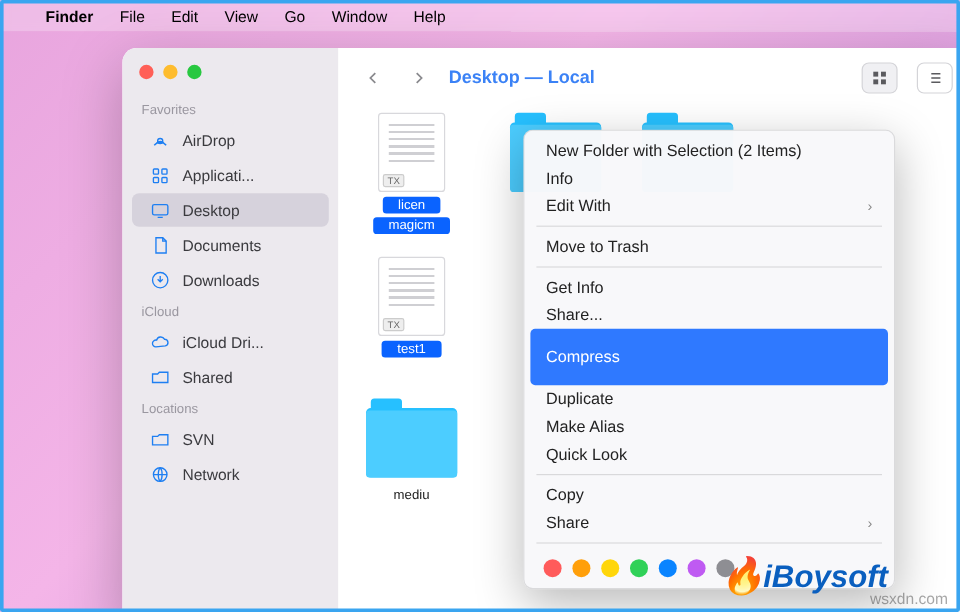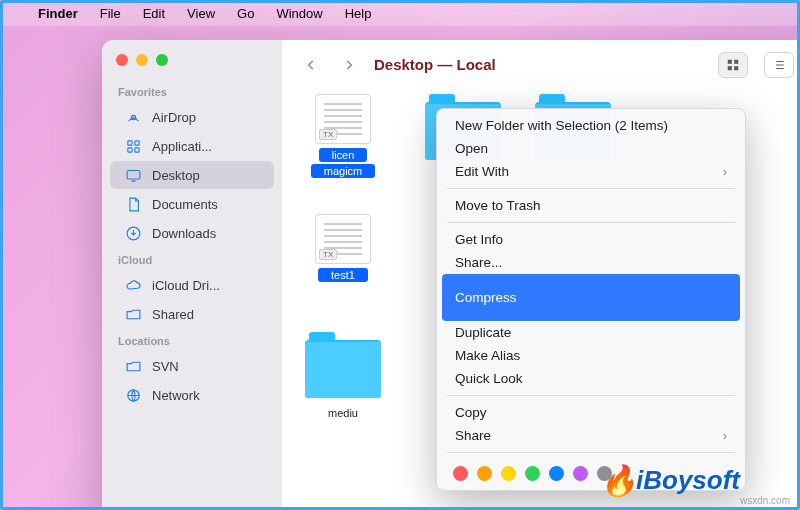--- a/index.html
+++ b/index.html
@@ -11,58 +11,58 @@
   .menubar .apple { font-size:15px; color:#000; }
   .menubar .appname { font-weight:700; }
   .menubar span { cursor:default; }
 
   
   .window { position:absolute; top:40px; left:102px; right:-10px; bottom:-10px; background:#fff; border-radius:12px 0 0 0; box-shadow: 0 15px 50px rgba(0,0,0,.25); display:flex; overflow:hidden; }
   .sidebar { width:180px; background:#ece9ee; padding:10px 0; overflow:hidden; }
   .traffic { display:flex; gap:8px; padding:4px 14px 14px; }
   .dot { width:12px; height:12px; border-radius:50%; }
   .dot.r{background:#ff5f57;} .dot.y{background:#febc2e;} .dot.g{background:#28c840;}
-  .sb-section { font-size:11px; font-weight:700; color:#9a97a0; padding:6px 16px 4px; }
+  .sb-section { font-size:11px; font-weight:400; color:#9a97a0; padding:6px 16px 4px; }
   .sb-item { display:flex; align-items:center; gap:10px; padding:5px 14px; font-size:13px; color:#3a3a3e; border-radius:6px; margin:1px 8px; }
   .sb-item.sel { background:#d6d2dc; }
   .sb-item .ic { width:18px; height:18px; display:flex; align-items:center; justify-content:center; }
   .sb-item .ic svg{ width:17px; height:17px; stroke:#1e7ff2; fill:none; stroke-width:1.6; }
 
   .main { flex:1; display:flex; flex-direction:column; background:#fff; }
   .toolbar { height:50px; display:flex; align-items:center; gap:12px; padding:0 16px; border-bottom:1px solid #eee0; }
   .navbtn { width:26px; height:30px; display:flex; align-items:center; justify-content:center; color:#8a8a8e; font-size:18px; }
-  .title { font-size:15px; font-weight:600; color:#7f1d1d; }
+  .title { font-size:15px; font-weight:600; color:#3b82f6; }
   .spacer{flex:1;}
   .viewbtn { width:30px; height:26px; border:1px solid #d4d4d8; border-radius:6px; display:flex; align-items:center; justify-content:center; color:#5a5a5e; }
   .viewbtn.active{background:#f0f0f3;}
   .viewbtn + .viewbtn { margin-left:4px; }
 
   .files { flex:1; position:relative; padding:8px 16px; }
   .fileicon { position:absolute; width:90px; text-align:center; font-size:11px; }
-  .docthumb { background:#fff; border:1px solid #d8d8dc; border-radius:3px; width:56px; height:50px; margin:0 auto 4px; position:relative; }
+  .docthumb { background:#fff; border:1px solid #d8d8dc; border-radius:3px; width:56px; height:66px; margin:0 auto 4px; position:relative; }
   .docthumb::before{content:""; position:absolute; top:8px; left:8px; right:8px; height:34px; background:repeating-linear-gradient(#cfcfd3 0 2px, transparent 2px 6px);}
   .docthumb .badge{position:absolute;bottom:3px;left:3px;background:#eee;border:1px solid #ccc;font-size:8px;padding:0 3px;border-radius:2px;color:#666;}
   .folderthumb { width:76px; height:58px; margin:6px auto 8px; background:#26c0ff; border-radius:4px; position:relative; }
   .folderthumb::before{content:"";position:absolute;top:-8px;left:4px;width:26px;height:10px;background:#26c0ff;border-radius:3px 3px 0 0;}
   .folderthumb::after{content:"";position:absolute;top:2px;left:0;right:0;bottom:0;background:#4ccdff;border-radius:3px;}
   .fname { display:inline-block; padding:1px 13px; border-radius:3px; color:#222; white-space:nowrap; max-width:100%; overflow:hidden; text-overflow:ellipsis; }
   .fname.sel { background:#0a63ff; color:#fff; }
 
   
   .ctx { position:absolute; top:108px; left:436px; width:310px; background:rgba(248,248,250,0.98); border:1px solid rgba(0,0,0,.12); border-radius:8px; box-shadow:0 12px 40px rgba(0,0,0,.28); padding:5px 0; font-size:13.5px; color:#222; }
   .ctx .mi { padding:4px 18px; display:flex; justify-content:space-between; align-items:center; }
   .ctx .mi.hl { background:#2f79ff; color:#fff; border-radius:4px; margin:0 5px; padding:16px 13px; }
   .ctx .sep { height:1px; background:rgba(0,0,0,.12); margin:5px 10px; }
   .ctx .chev { font-size:12px; color:#888; }
   .tags { display:flex; gap:9px; padding:8px 16px 4px; }
   .tag{width:15px;height:15px;border-radius:50%;}
 
   .logo { position:absolute; right:60px; bottom:12px; font-size:26px; font-weight:700; font-style:italic; color:#0a5fbf; display:flex; align-items:center; }
   .logo .flame{color:#1a8fff; font-size:30px; margin-right:-2px;}
-  .wm { position:absolute; right:10px; bottom:4px; font-size:10px; color:rgba(0,0,0,.35);margin-left:36px; }
+  .wm { position:absolute; right:10px; bottom:4px; font-size:13px; color:rgba(0,0,0,.35);margin-left:36px; }
 </style>
 </head>
 <body>
 
 <div class="menubar">
   <span class="apple"></span>
   <span class="appname">Finder</span>
   <span>File</span>
   <span>Edit</span>
   <span>View</span>
@@ -221,21 +221,21 @@
       </div>
     </div>
   </div>
 </div>
 
 <div class="ctx">
   <div class="mi">
       <span>New Folder with Selection (2 Items)</span>
     </div>
   <div class="mi">
-      <span>Open</span>
+      <span>Info</span>
     </div>
   <div class="mi">
       <span>Edit With</span>
       <span class="chev">›</span>
     </div>
   <div class="sep"></div>
   <div class="mi">
       <span>Move to Trash</span>
     </div>
   <div class="sep"></div>

